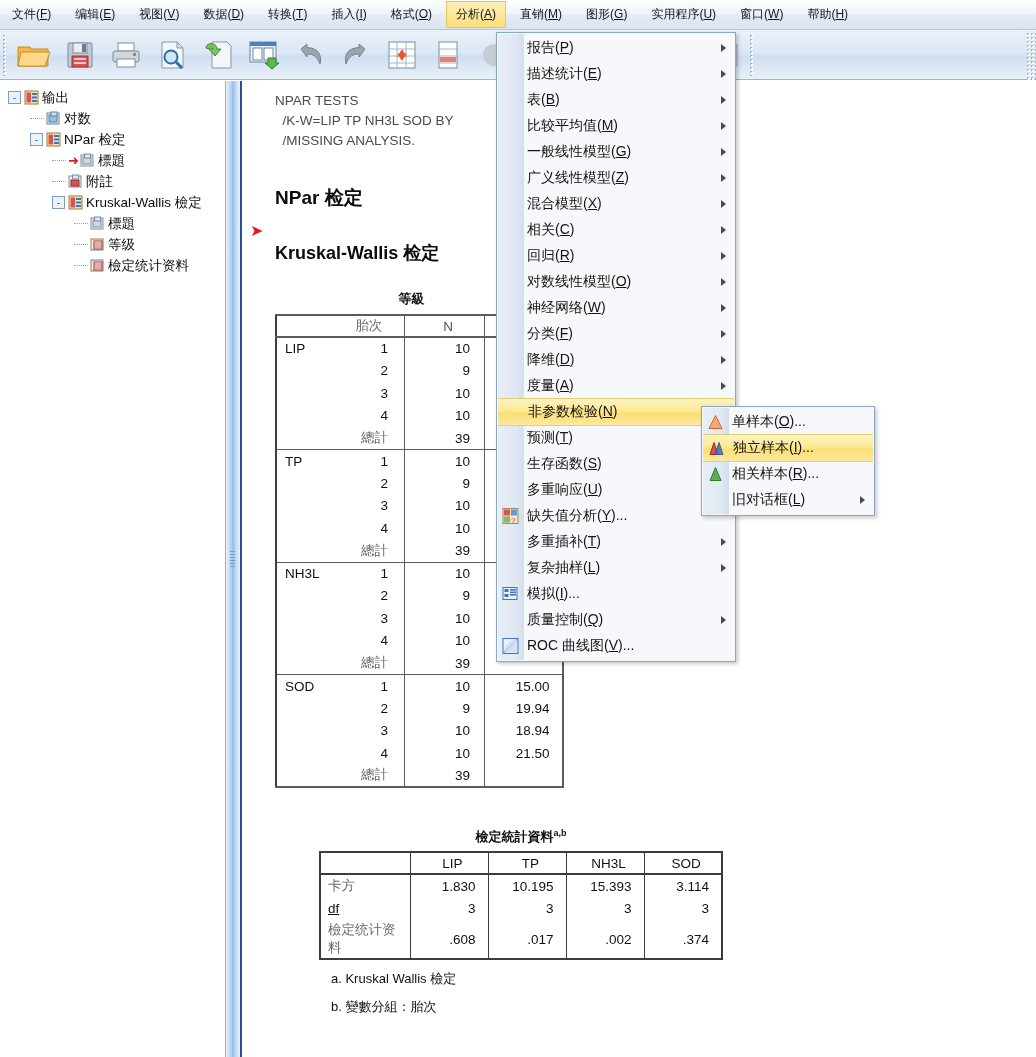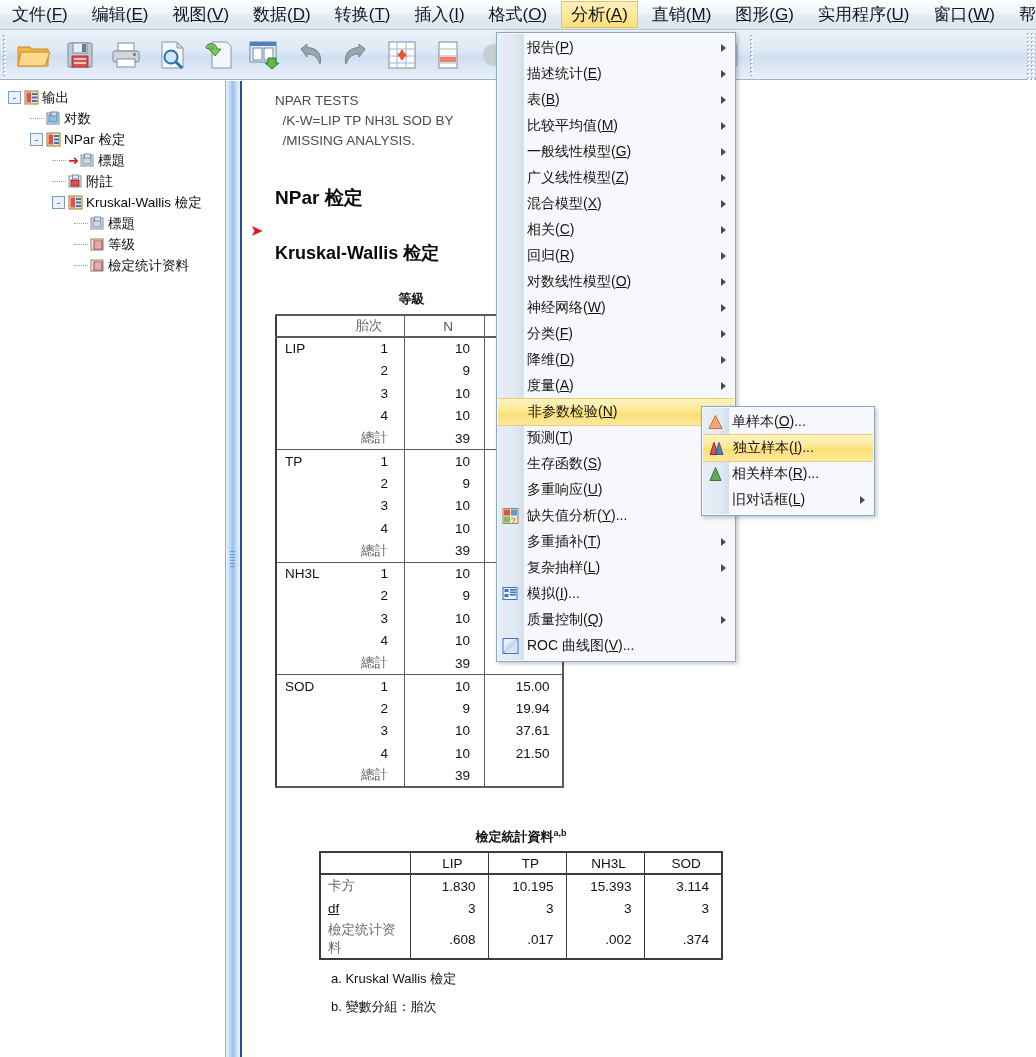--- a/index.html
+++ b/index.html
@@ -13,21 +13,21 @@
 
   
   .menubar {
     position: absolute; left: 0; top: 0; width: 1036px; height: 30px;
     background: linear-gradient(to bottom, #fdfefe 0%, #eef3f8 48%, #e3ebf4 52%, #dbe5f0 100%);
     border-bottom: 1px solid #b8c6d8;
     display: flex; align-items: center;
     box-sizing: border-box;
   }
   .menubar-item {
-    font-size: 17px; color: #10161c; padding: 4px 9px; margin: 4px 2px;
+    font-size: 12px; color: #10161c; padding: 4px 9px; margin: 4px 2px;
     white-space: nowrap; line-height: 17px; border: 1px solid transparent;
   }
   .menubar-item.active {
     background: linear-gradient(to bottom,#fdf0b8 0%, #fde79a 50%, #fcdf7d 100%);
     border: 1px solid #e7c55a;
   }
   .mn u { text-decoration: underline; }
 
   
   .toolbar {
@@ -591,21 +591,21 @@
               <tr>
                 <td class="cvar"></td>
                 <td class="cgrp">2</td>
                 <td class="cn">9</td>
                 <td class="cmean">19.94</td>
               </tr>
               <tr>
                 <td class="cvar"></td>
                 <td class="cgrp">3</td>
                 <td class="cn">10</td>
-                <td class="cmean">37.61</td>
+                <td class="cmean">18.94</td>
               </tr>
               <tr>
                 <td class="cvar"></td>
                 <td class="cgrp">4</td>
                 <td class="cn">10</td>
                 <td class="cmean">21.50</td>
               </tr>
               <tr>
                 <td class="cvar"></td>
                 <td class="cgrp total-lab">總計</td>

